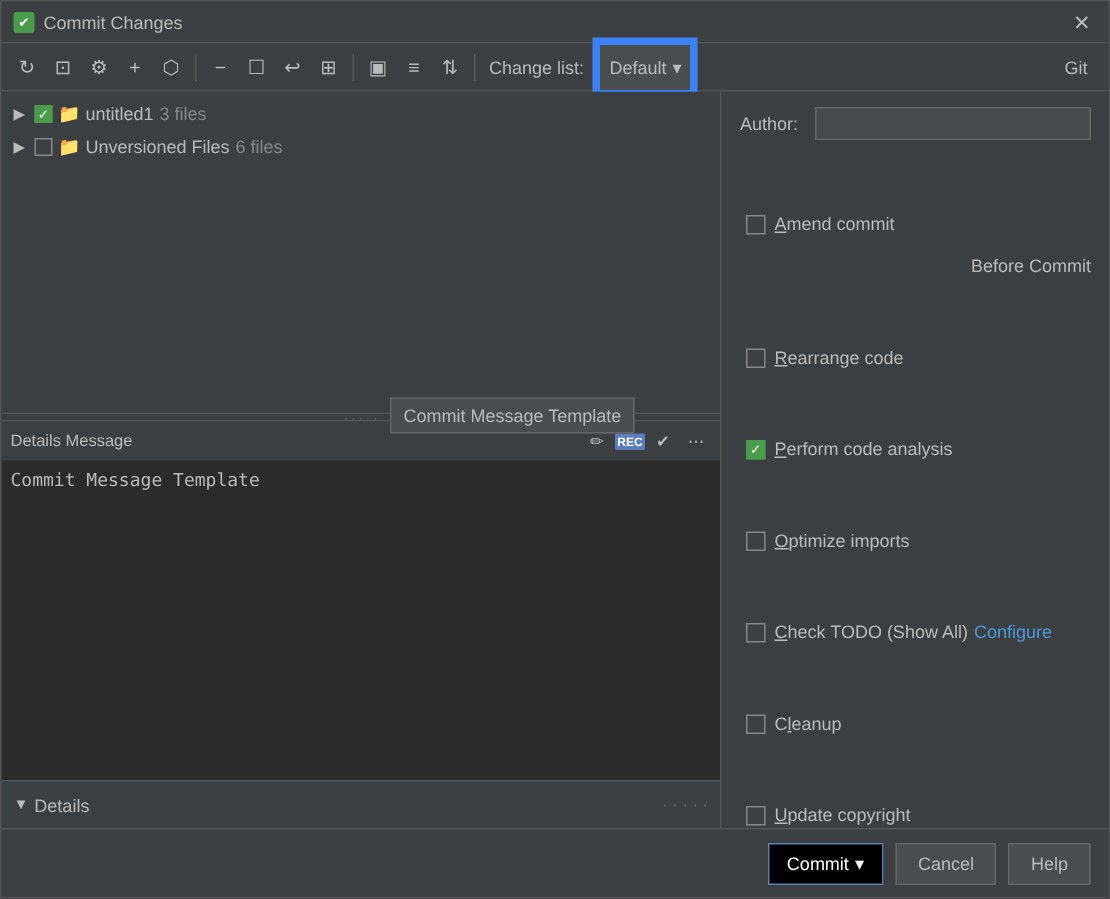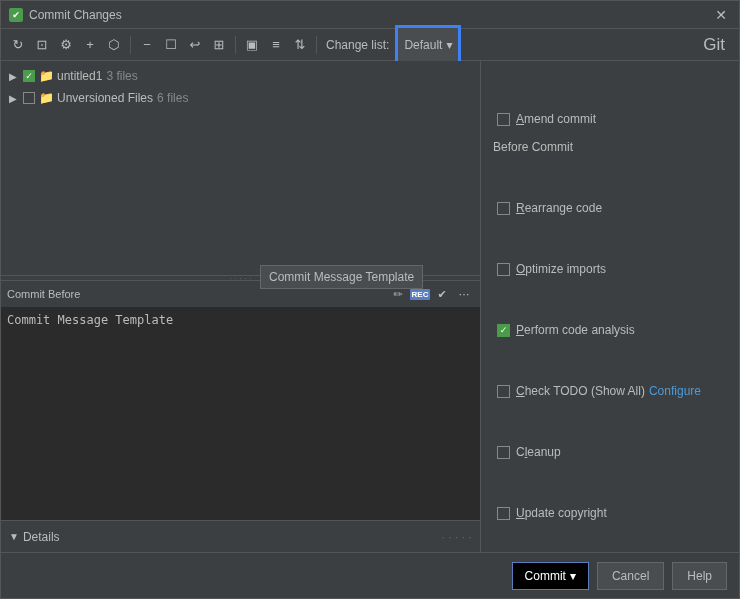--- a/index.html
+++ b/index.html
@@ -87,34 +87,34 @@
       background: #555;
       margin: 0 3px;
     }
     .change-list-label {
       color: #bbbbbb;
       margin-left: 4px;
       margin-right: 4px;
     }
     .change-list-dropdown {
       background: #4a4d4f;
-      border: 3px solid #3b82f6;
+      border: 5px solid #3b82f6;
       color: #bbbbbb;
       padding: 2px 6px;
       font-size: 12px;
       display: flex;
       align-items: center;
       gap: 4px;
       cursor: pointer;
       height: 40px;
     }
     .git-label {
       margin-left: auto;
       color: #bbbbbb;
-      font-size: 17px;
+      font-size: 12px;
       margin-right: 8px;
     }
     .main-content {
       display: flex;
       flex: 1;
       overflow: hidden;
     }
     .left-panel {
       width: 480px;
       display: flex;
@@ -299,20 +299,21 @@
       font-size: 12px;
     }
     .check-label span.underline {
       text-decoration: underline;
     }
     .section-header {
       color: #bbbbbb;
       font-size: 12px;
       margin: 8px 0 6px 0;
       font-weight: normal;
+      text-align: right;
     }
     .configure-link {
       color: #4a9bdb;
       cursor: pointer;
       font-size: 12px;
       margin-left: 4px;
     }
     .bottom-bar {
       display: flex;
       align-items: center;
@@ -429,21 +430,21 @@
       <div class="tooltip-popup">
         <span>Commit Message Template</span>
       </div>
 
       <div class="resize-handle-h">
         <span>· · · · ·</span>
       </div>
 
       <div class="commit-message-area">
         <div class="commit-message-header">
-          <span class="commit-message-label">Commit Before</span>
+          <span class="commit-message-label">Details Message</span>
           <div class="commit-message-actions">
             <button class="cm-btn" title="Edit template">✏</button>
             <button class="cm-btn" title="Record">
               <span class="rec-badge">REC</span>
             </button>
             <button class="cm-btn" title="Apply template">✔</button>
             <button class="cm-btn" title="More options">⋯</button>
           </div>
         </div>
         <textarea class="commit-textarea" placeholder="Commit message" style="">Commit Message Template</textarea>
@@ -451,42 +452,46 @@
 
       <div class="details-section">
         <span class="details-arrow">▼</span>
         <span class="details-label">Details</span>
         <span style="margin-left:auto; color:#666; font-size:11px;">· · · · ·</span>
       </div>
     </div>
 
     <div class="right-panel">
 
+      <div class="field-row">
+        <span class="field-label">Author:</span>
+        <input class="field-input" type="text" style="">
+      </div>
 
       <div class="checkbox-row">
         <div class="check-box"></div>
         <span class="check-label"><span class="underline">A</span>mend commit</span>
       </div>
 
       <div class="section-header">Before Commit</div>
 
 
       <div class="checkbox-row">
         <div class="check-box"></div>
         <span class="check-label"><span class="underline">R</span>earrange code</span>
       </div>
 
       <div class="checkbox-row">
+        <div class="check-box checked"></div>
+        <span class="check-label"><span class="underline">P</span>erform code analysis</span>
+      </div>
+
+      <div class="checkbox-row">
         <div class="check-box"></div>
         <span class="check-label"><span class="underline">O</span>ptimize imports</span>
-      </div>
-
-      <div class="checkbox-row">
-        <div class="check-box checked"></div>
-        <span class="check-label"><span class="underline">P</span>erform code analysis</span>
       </div>
 
       <div class="checkbox-row">
         <div class="check-box"></div>
         <span class="check-label"><span class="underline">C</span>heck TODO (Show All)</span>
         <span class="configure-link">Configure</span>
       </div>
 
       <div class="checkbox-row">
         <div class="check-box"></div>

